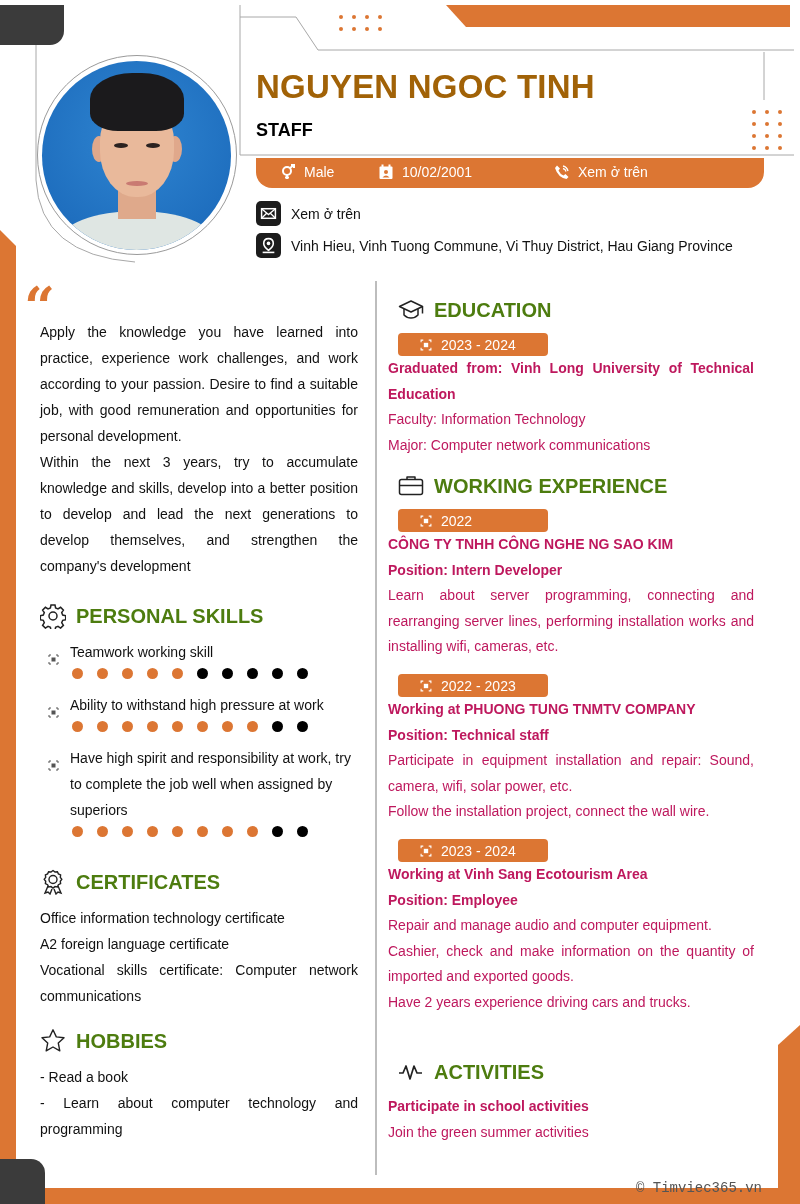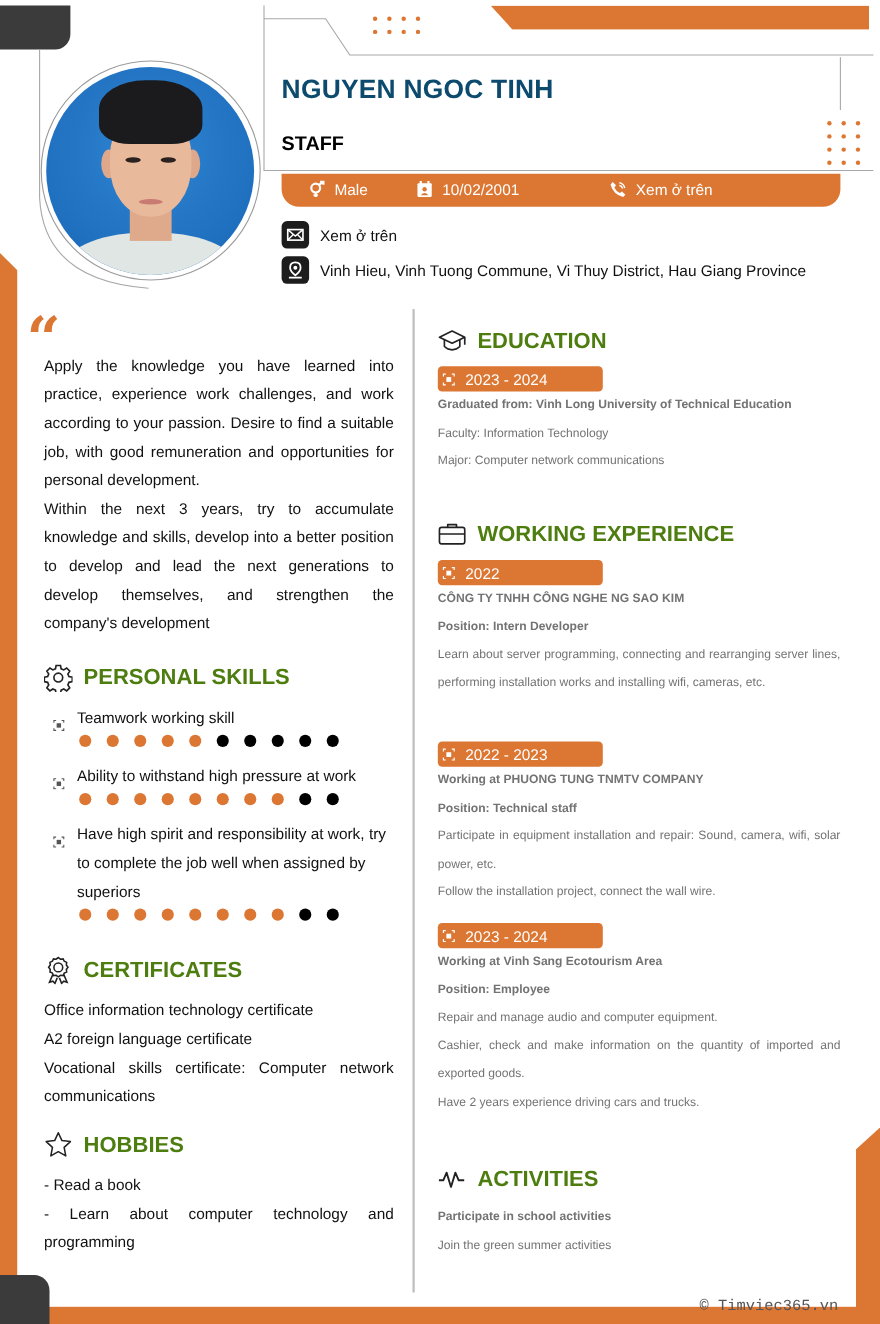--- a/index.html
+++ b/index.html
@@ -34,21 +34,21 @@
   .avatar .face { position: absolute; left: 58px; top: 40px; width: 74px; height: 96px; background: #e9b99b; border-radius: 42% 42% 48% 48%; }
   .avatar .ear-l { position: absolute; left: 50px; top: 75px; width: 14px; height: 26px; background: #e0a88b; border-radius: 50%; }
   .avatar .ear-r { position: absolute; left: 126px; top: 75px; width: 14px; height: 26px; background: #e0a88b; border-radius: 50%; }
   .avatar .eye { position: absolute; top: 82px; width: 14px; height: 5px; background: #2b2220; border-radius: 50%; }
   .avatar .eye.l { left: 72px; } .avatar .eye.r { left: 104px; }
   .avatar .mouth { position: absolute; left: 84px; top: 120px; width: 22px; height: 5px; background: #c97a72; border-radius: 50%; }
   .avatar .neck { position: absolute; left: 76px; top: 128px; width: 38px; height: 30px; background: #dfa98b; }
   .avatar .shirt { position: absolute; left: 18px; top: 150px; width: 154px; height: 60px; background: #dfe6e3; border-radius: 50% 50% 0 0; }
 
   
-  .name { position: absolute; left: 256px; top: 68px; font-size: 24px; font-weight: 700; letter-spacing: 0.2px; color: #0c4a6e; }
+  .name { position: absolute; left: 256px; top: 68px; font-size: 33px; font-weight: 700; letter-spacing: 0.2px; color: #a16207; }
   .role { position: absolute; left: 256px; top: 120px; font-size: 18px; font-weight: 700; color: #000; }
 
   .info-bar { position: absolute; left: 256px; top: 158px; width: 508px; height: 30px; background: #dc7633;
     border-bottom-left-radius: 16px; border-bottom-right-radius: 16px; color: #fff; font-size: 14px; }
   .info-item { position: absolute; top: 6px; display: flex; align-items: center; gap: 8px; }
   .info-item svg { width: 16px; height: 16px; }
 
   .contact { position: absolute; left: 256px; display: flex; align-items: center; gap: 10px; font-size: 14px; color: #111; }
   .contact .ico { width: 25px; height: 25px; background: #1c1c1c; border-radius: 5px; display: flex; align-items: center; justify-content: center; }
   .contact .ico svg { width: 17px; height: 17px; }
@@ -66,25 +66,25 @@
 
   .skill { position: absolute; left: 48px; width: 310px; font-size: 14px; line-height: 26px; color: #111; }
   .skill .label-row { display: flex; }
   .skill .bullet { flex: 0 0 22px; padding-top: 8px; }
   .skill .bullet svg { width: 11px; height: 11px; }
   .rating { position: absolute; left: 72px; display: flex; gap: 14px; }
   .rating span { width: 11px; height: 11px; border-radius: 50%; display: block; }
   .rating .on { background: #dc7633; }
   .rating .off { background: #000; }
 
-  .right-block { position: absolute; left: 398px; width: 366px; font-size: 11px; line-height: 25.5px; color: #737373; text-align: justify; }
+  .right-block { position: absolute; left: 388px; width: 366px; font-size: 14px; line-height: 25.5px; color: #be185d; text-align: justify; }
   .right-block .b { font-weight: 700; }
   .right-block p { margin: 0; }
 
-  .date-pill { position: absolute; left: 398px; width: 150px; height: 23px; background: #dc7633; border-radius: 4px; color: #fff; font-size: 14px; display: flex; align-items: center; gap: 9px; padding-left: 4px; }
+  .date-pill { position: absolute; left: 398px; width: 150px; height: 23px; background: #dc7633; border-radius: 4px; color: #fff; font-size: 14px; display: flex; align-items: center; gap: 9px; padding-left: 22px; }
   .date-pill svg { width: 12px; height: 12px; }
 
   .watermark { position: absolute; left: 636px; top: 1180px; font-family: "Liberation Mono", "DejaVu Sans Mono", monospace; font-size: 14px; color: #555; z-index: 4; }
 </style>
 </head>
 <body>
 
 <div class="deco dark-tl"></div>
 <div class="deco orange-top"></div>
 <div class="deco orange-left"></div>

